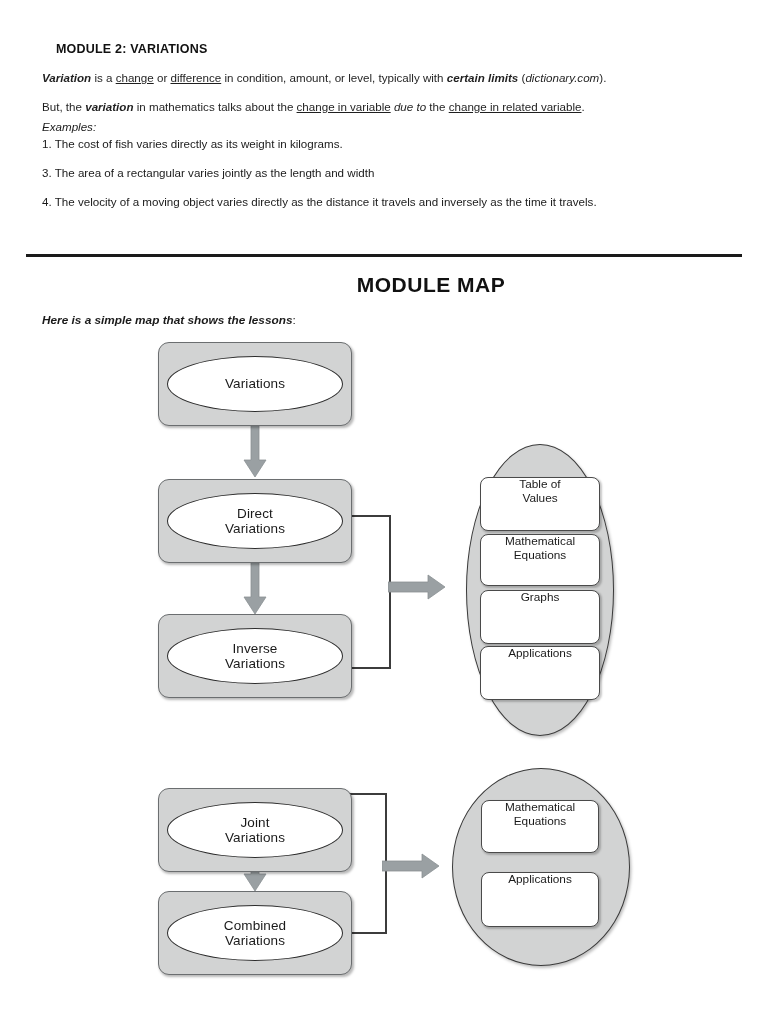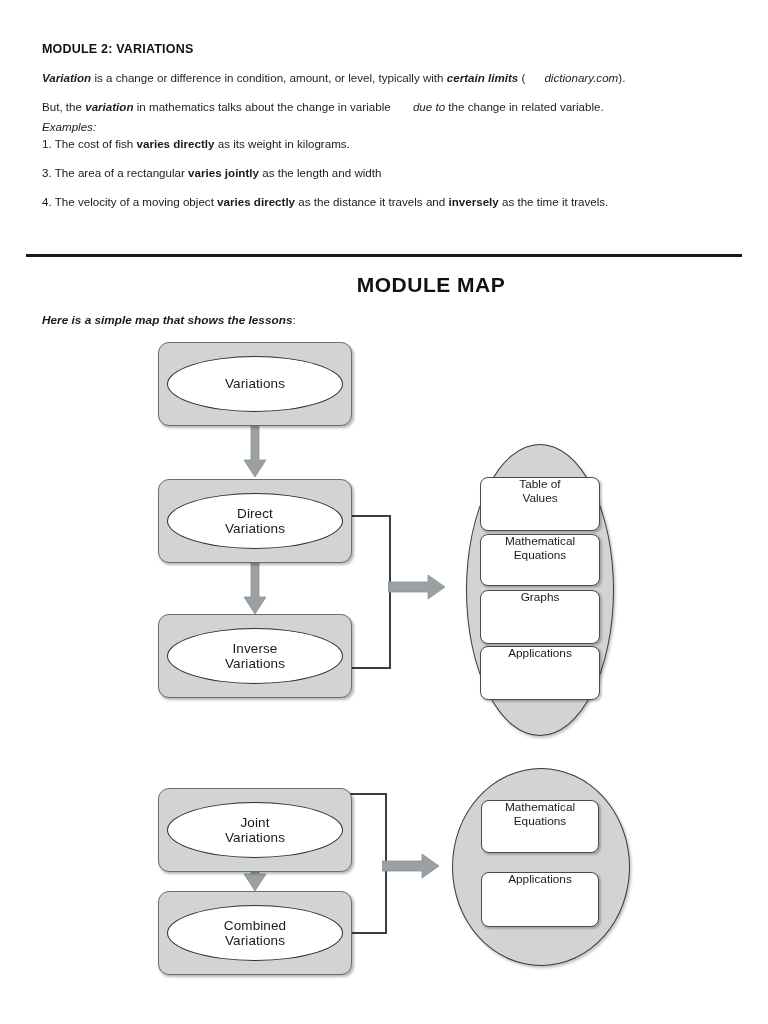--- a/index.html
+++ b/index.html
@@ -20,34 +20,34 @@
   .doc-top {
     position: absolute;
     left: 42px;
     top: 42px;
     width: 690px;
   }
   .module-heading {
     font-size: 12.5px;
     font-weight: bold;
     letter-spacing: 0.2px;
-    margin: 0 0 14px 0;
+    margin: 0 0 14px 14px;
     color: #111;
   }
   .para {
     font-size: 11.6px;
     line-height: 1.35;
     margin: 0 0 13px 0;
     color: #1f1f1f;
   }
   .para.tight { margin-bottom: 6px; }
   .bi { font-weight: bold; font-style: italic; }
-  .b  { font-weight: bold; }
-  .i  { font-style: italic; padding-left: 19px; }
-  .u  { }
+  .b  { font-weight: normal; }
+  .i  { font-style: italic; }
+  .u  { text-decoration: underline; }
 
   .examples-label {
     font-size: 11.6px;
     font-style: italic;
     margin: 0 0 3px 0;
   }
   .example {
     font-size: 11.6px;
     line-height: 1.35;
     margin: 0 0 13px 0;

